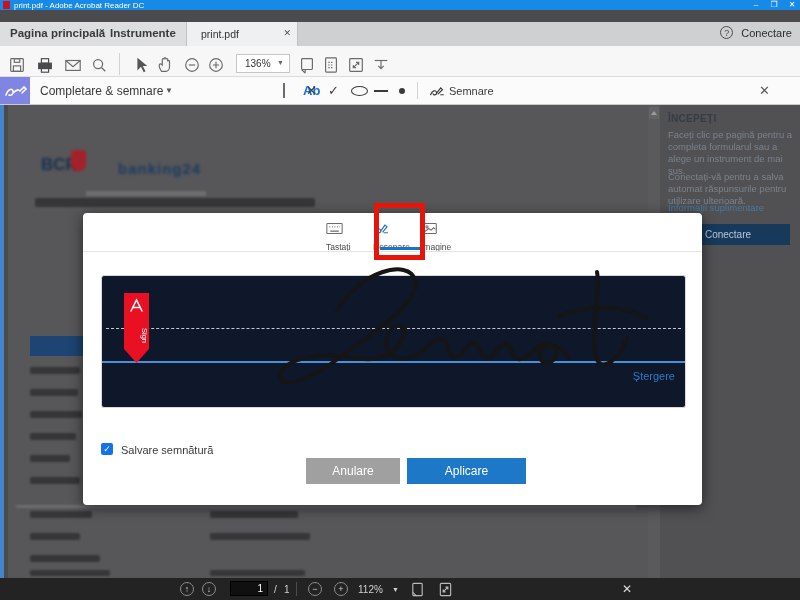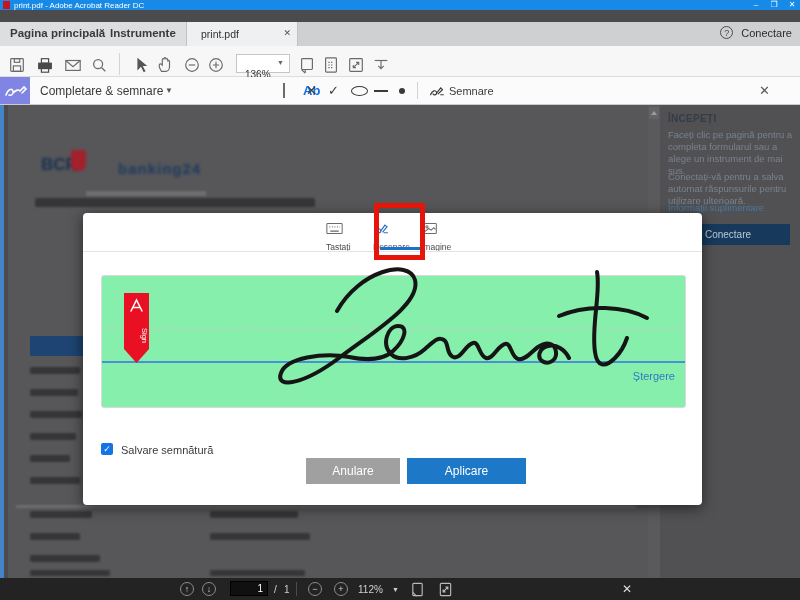--- a/index.html
+++ b/index.html
@@ -27,21 +27,21 @@
   .doc-tab .x { position:absolute; right:6px; top:6px; font-size:9px; color:#555; }
   .help-area { position:absolute; right:8px; top:4px; display:flex; align-items:center; gap:8px; }
   .qcircle { width:13px; height:13px; border:1px solid #4d4d4f; border-radius:50%; color:#4d4d4f; font-size:9px; text-align:center; line-height:12px; }
   .connect-lbl { font-size:11px; color:#2c2c2e; }
 
   
   .toolbar { left:0; top:46px; width:800px; height:31px; background:#f7f7f8; border-bottom:1px solid #dcdcdd; }
   .tico { position:absolute; top:56px; width:18px; height:18px; }
   .tsep { position:absolute; top:53px; width:1px; height:22px; background:#d3d3d4; }
   .zoombox { position:absolute; left:236px; top:54px; width:54px; height:19px; background:#fff; border:1px solid #c6c6c8; font-size:10px; color:#333; }
-  .zoombox .v { position:absolute; left:8px; top:3px;margin-top:11px; }
+  .zoombox .v { position:absolute; left:8px; top:3px; }
   .zoombox .c { position:absolute; right:5px; top:4px; font-size:7px; color:#666; }
 
   
   .fsbar { left:0; top:77px; width:800px; height:28px; background:#fbfbfc; border-bottom:1px solid #cbcbcd; }
   .fsblock { position:absolute; left:0; top:0; width:30px; height:27px; background:#8084e2; }
   .fstitle { position:absolute; left:40px; top:7px; font-size:12px; color:#3a3a3c; }
   .fscaret { position:absolute; left:165px; top:9px; font-size:8px; color:#555; }
   .abtool { position:absolute; left:283px; top:6px; font-size:13px; font-weight:bold; color:#1473e6; border-left:2px solid #6b6b6d; padding-left:18px; line-height:15px; }
   .fsx { position:absolute; left:306px; top:6px; font-size:13px; color:#3a3a3c; }
   .fscheck { position:absolute; left:328px; top:6px; font-size:13px; color:#3a3a3c; }
@@ -75,21 +75,21 @@
   .sp-btn { position:absolute; left:6px; top:119px; width:124px; height:21px; background:#16395c; color:#b9c7d6; font-size:10px; text-align:center; line-height:21px; }
 
   
   .modal { left:83px; top:213px; width:619px; height:292px; background:#fff; border-radius:4px; box-shadow:0 3px 14px rgba(0,0,0,0.55); }
   .mtab { position:absolute; top:8px; width:52px; text-align:left; }
   .mtab .ic { display:inline-block; width:17px; height:15px; }
   .mtab .lb { display:block; font-size:8.5px; color:#4a4a4c; margin-top:2px; }
   .mtab-underline { position:absolute; left:297px; top:34px; width:40px; height:3px; background:#1a73c9; }
   .mtabs-divider { position:absolute; left:0; top:38px; width:619px; height:1px; background:#e4e4e5; }
 
-  .sigbox { position:absolute; left:18px; top:62px; width:585px; height:133px; background:#86efac; border:1px solid #d9d9da; border-radius:3px; }
+  .sigbox { position:absolute; left:18px; top:62px; width:585px; height:133px; background:#0f172a; border:1px solid #d9d9da; border-radius:3px; }
   .dashline { position:absolute; left:4px; right:4px; top:52px; border-top:1px dashed #c9c9ca; }
   .blueline { position:absolute; left:0; right:0; top:85px; height:2px; background:#4a90d9; }
   .clearlink { position:absolute; right:10px; top:94px; font-size:11px; color:#2e7cc4; }
   .flag { position:absolute; left:22px; top:17px; width:25px; height:70px; background:#e81022; clip-path:polygon(0 0,100% 0,100% 80%,50% 100%,0 80%); }
   .flag .alogo { position:absolute; left:4px; top:5px; width:17px; height:16px; }
   .flag .signtxt { position:absolute; left:0; top:26px; width:25px; text-align:center; color:#fff; font-size:7.5px; writing-mode:vertical-rl; height:34px; }
   .sigsvg { position:absolute; left:85px; top:-10px; width:480px; height:145px; overflow:visible; }
 
   .chkrow { position:absolute; left:18px; top:230px; height:13px; }
   .chk { position:absolute; left:0; top:0; width:12px; height:12px; background:#1473e6; border-radius:2px; color:#fff; font-size:9px; text-align:center; line-height:12px; }

